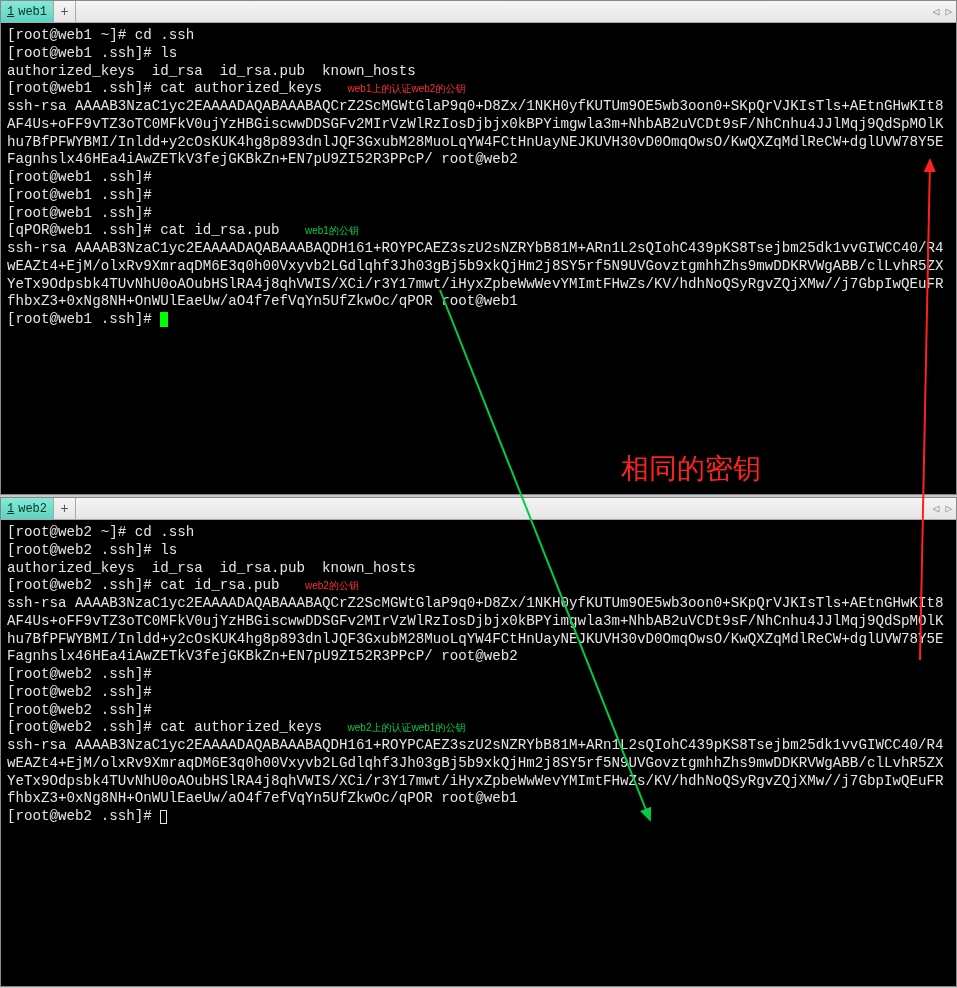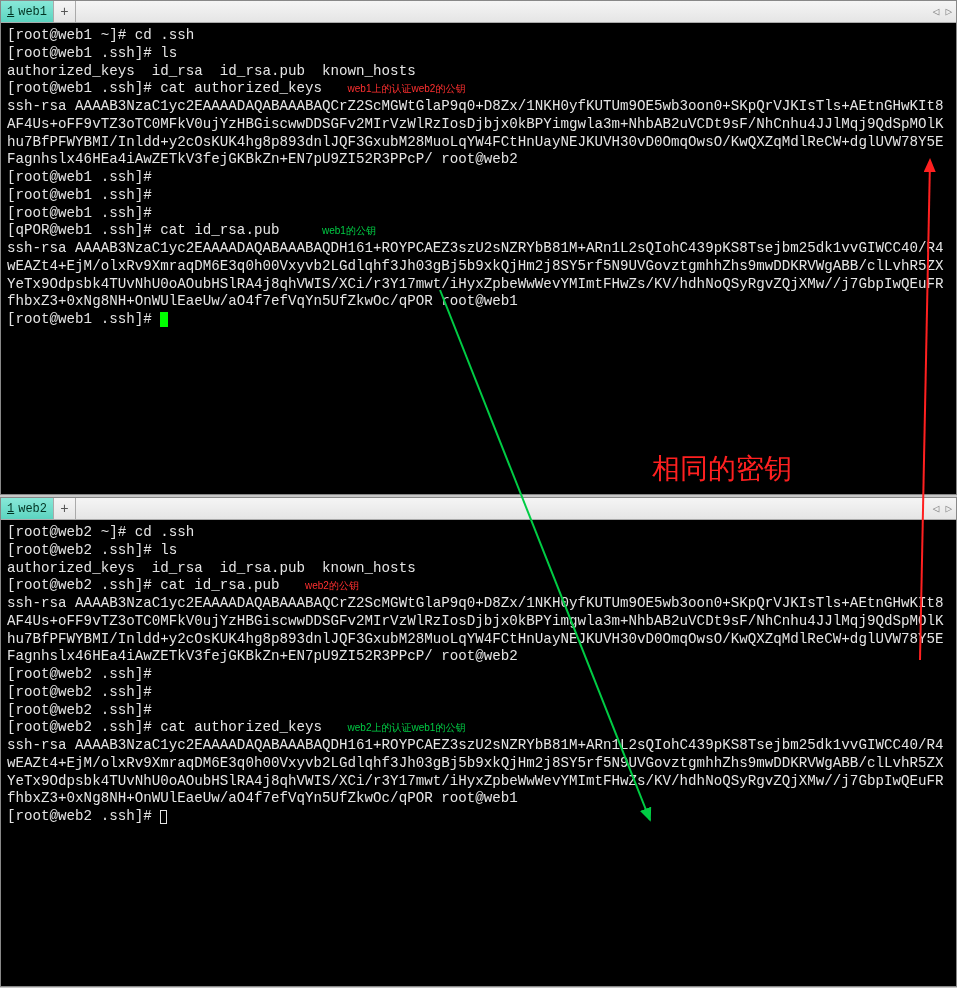--- a/index.html
+++ b/index.html
@@ -122,21 +122,21 @@
     </div>
   </div>
   <div class="terminal"><span>[root@web1 ~]# cd .ssh</span>
 <span>[root@web1 .ssh]# ls</span>
 <span>authorized_keys  id_rsa  id_rsa.pub  known_hosts</span>
 <span>[root@web1 .ssh]# cat authorized_keys</span>   <span class="annot annot-red" style="position:static;">web1上的认证web2的公钥</span>
 <span>ssh-rsa AAAAB3NzaC1yc2EAAAADAQABAAABAQCrZ2ScMGWtGlaP9q0+D8Zx/1NKH0yfKUTUm9OE5wb3oon0+SKpQrVJKIsTls+AEtnGHwKIt8AF4Us+oFF9vTZ3oTC0MFkV0ujYzHBGiscwwDDSGFv2MIrVzWlRzIosDjbjx0kBPYimgwla3m+NhbAB2uVCDt9sF/NhCnhu4JJlMqj9QdSpMOlKhu7BfPFWYBMI/Inldd+y2cOsKUK4hg8p893dnlJQF3GxubM28MuoLqYW4FCtHnUayNEJKUVH30vD0OmqOwsO/KwQXZqMdlReCW+dglUVW78Y5EFagnhslx46HEa4iAwZETkV3fejGKBkZn+EN7pU9ZI52R3PPcP/ root@web2</span>
 <span>[root@web1 .ssh]# </span>
 <span>[root@web1 .ssh]# </span>
 <span>[root@web1 .ssh]# </span>
-<span>[qPOR@web1 .ssh]# cat id_rsa.pub</span>   <span class="annot annot-green" style="position:static;margin-left:17px;">web1的公钥</span>
+<span>[qPOR@web1 .ssh]# cat id_rsa.pub</span>   <span class="annot annot-green" style="position:static;">web1的公钥</span>
 <span>ssh-rsa AAAAB3NzaC1yc2EAAAADAQABAAABAQDH161+ROYPCAEZ3szU2sNZRYbB81M+ARn1L2sQIohC439pKS8Tsejbm25dk1vvGIWCC40/R4wEAZt4+EjM/olxRv9XmraqDM6E3q0h00Vxyvb2LGdlqhf3Jh03gBj5b9xkQjHm2j8SY5rf5N9UVGovztgmhhZhs9mwDDKRVWgABB/clLvhR5ZXYeTx9Odpsbk4TUvNhU0oAOubHSlRA4j8qhVWIS/XCi/r3Y17mwt/iHyxZpbeWwWevYMImtFHwZs/KV/hdhNoQSyRgvZQjXMw//j7GbpIwQEuFRfhbxZ3+0xNg8NH+OnWUlEaeUw/aO4f7efVqYn5UfZkwOc/qPOR root@web1</span>
 <span>[root@web1 .ssh]# </span><span class="cursor-block cursor-green"></span>
   </div>
 </div>
 
 <div class="pane pane-bottom">
   <div class="tabbar">
     <div class="tab active">
       <span class="idx">1</span>
       <span>web2</span>
@@ -156,21 +156,21 @@
 <span>ssh-rsa AAAAB3NzaC1yc2EAAAADAQABAAABAQCrZ2ScMGWtGlaP9q0+D8Zx/1NKH0yfKUTUm9OE5wb3oon0+SKpQrVJKIsTls+AEtnGHwKIt8AF4Us+oFF9vTZ3oTC0MFkV0ujYzHBGiscwwDDSGFv2MIrVzWlRzIosDjbjx0kBPYimgwla3m+NhbAB2uVCDt9sF/NhCnhu4JJlMqj9QdSpMOlKhu7BfPFWYBMI/Inldd+y2cOsKUK4hg8p893dnlJQF3GxubM28MuoLqYW4FCtHnUayNEJKUVH30vD0OmqOwsO/KwQXZqMdlReCW+dglUVW78Y5EFagnhslx46HEa4iAwZETkV3fejGKBkZn+EN7pU9ZI52R3PPcP/ root@web2</span>
 <span>[root@web2 .ssh]# </span>
 <span>[root@web2 .ssh]# </span>
 <span>[root@web2 .ssh]# </span>
 <span>[root@web2 .ssh]# cat authorized_keys</span>   <span class="annot annot-green" style="position:static;text-align:right;">web2上的认证web1的公钥</span>
 <span>ssh-rsa AAAAB3NzaC1yc2EAAAADAQABAAABAQDH161+ROYPCAEZ3szU2sNZRYbB81M+ARn1L2sQIohC439pKS8Tsejbm25dk1vvGIWCC40/R4wEAZt4+EjM/olxRv9XmraqDM6E3q0h00Vxyvb2LGdlqhf3Jh03gBj5b9xkQjHm2j8SY5rf5N9UVGovztgmhhZhs9mwDDKRVWgABB/clLvhR5ZXYeTx9Odpsbk4TUvNhU0oAOubHSlRA4j8qhVWIS/XCi/r3Y17mwt/iHyxZpbeWwWevYMImtFHwZs/KV/hdhNoQSyRgvZQjXMw//j7GbpIwQEuFRfhbxZ3+0xNg8NH+OnWUlEaeUw/aO4f7efVqYn5UfZkwOc/qPOR root@web1</span>
 <span>[root@web2 .ssh]# </span><span class="cursor-block cursor-hollow"></span>
   </div>
 </div>
 
-<div class="annot annot-big" style="left:652px; top:450px;">相同的密钥</div>
+<div class="annot annot-big" style="left:621px; top:450px;">相同的密钥</div>
 
 <svg class="arrow">
   <defs>
     <marker id="ah-red" markerWidth="10" markerHeight="10" refX="6" refY="3" orient="auto">
       <path d="M0,0 L7,3 L0,6 Z" fill="#ff2020"></path>
     </marker>
     <marker id="ah-green" markerWidth="10" markerHeight="10" refX="6" refY="3" orient="auto">
       <path d="M0,0 L7,3 L0,6 Z" fill="#00cc44"></path>
     </marker>
   </defs>

